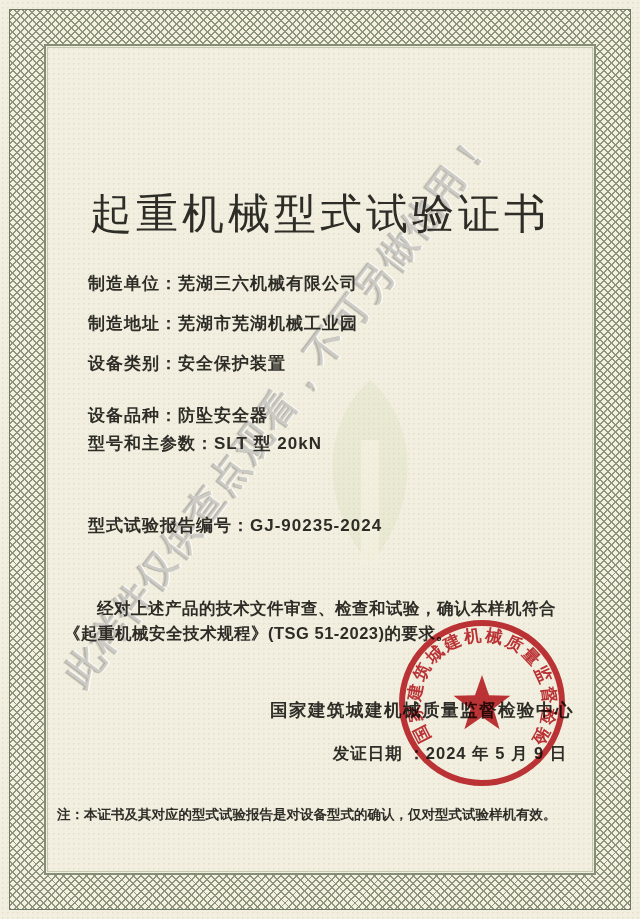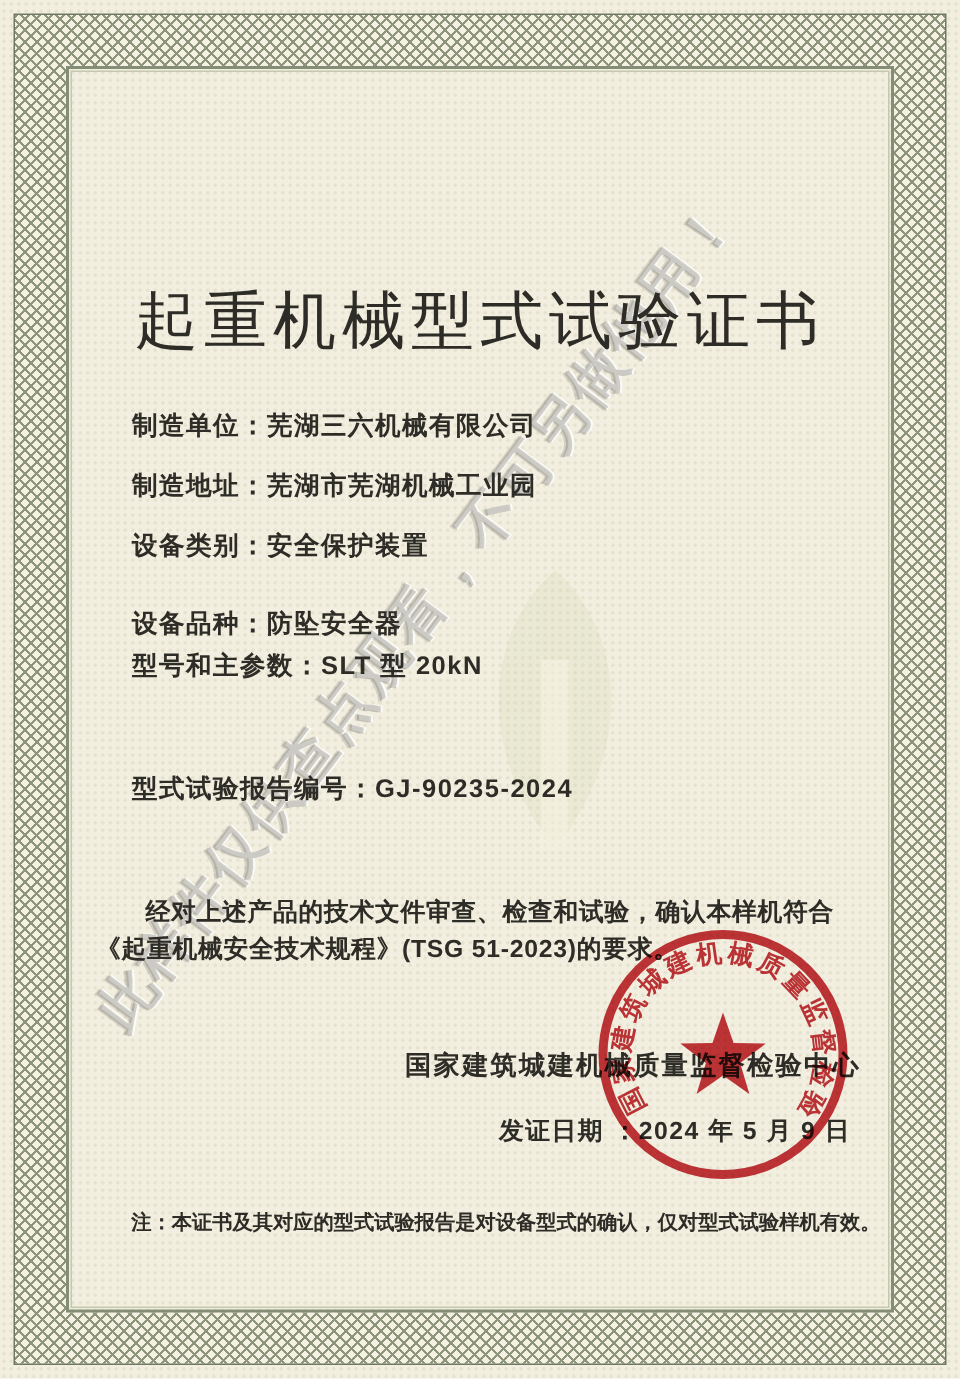--- a/index.html
+++ b/index.html
@@ -78,21 +78,21 @@
   .issuer{
     position:absolute;top:698px;right:66px;
     font-size:17.5px;font-weight:bold;letter-spacing:1.5px;
   }
   .issue-date{
     position:absolute;top:743px;left:305px;width:290px;text-align:center;
     font-size:16.5px;font-weight:bold;letter-spacing:1px;white-space:nowrap;
   }
   .note{
     position:absolute;top:806px;left:57px;width:530px;
-    font-size:13.5px;font-weight:bold;white-space:nowrap;letter-spacing:0;text-align:right;
+    font-size:13.5px;font-weight:bold;white-space:nowrap;letter-spacing:0;
   }
   
   .seal{
     position:absolute;left:392px;top:613px;width:180px;height:180px;
     mix-blend-mode:multiply;opacity:.92;
   }
 </style>
 </head>
 <body>
 

